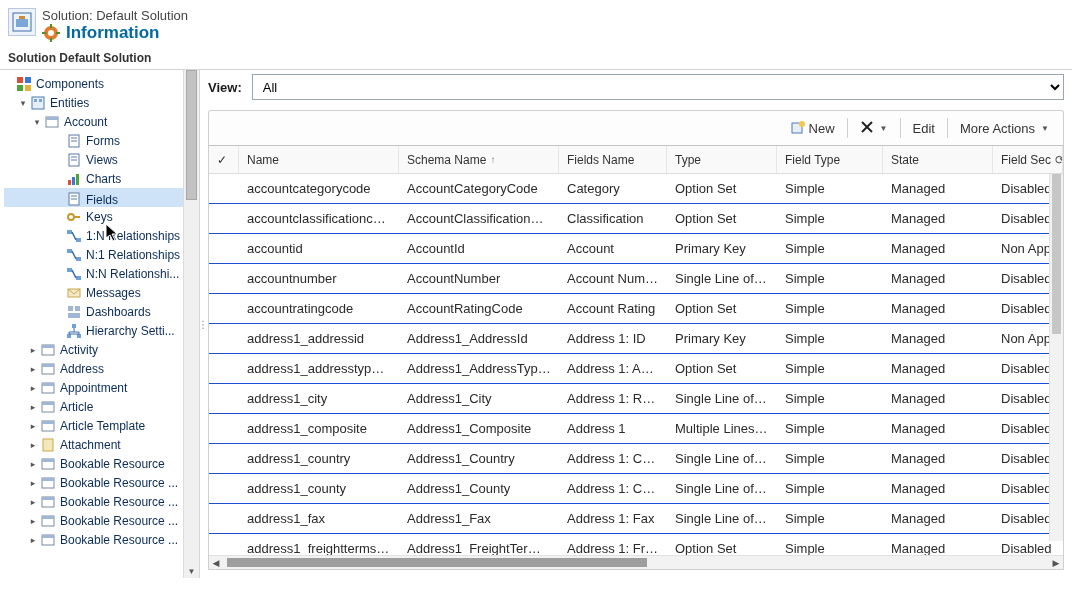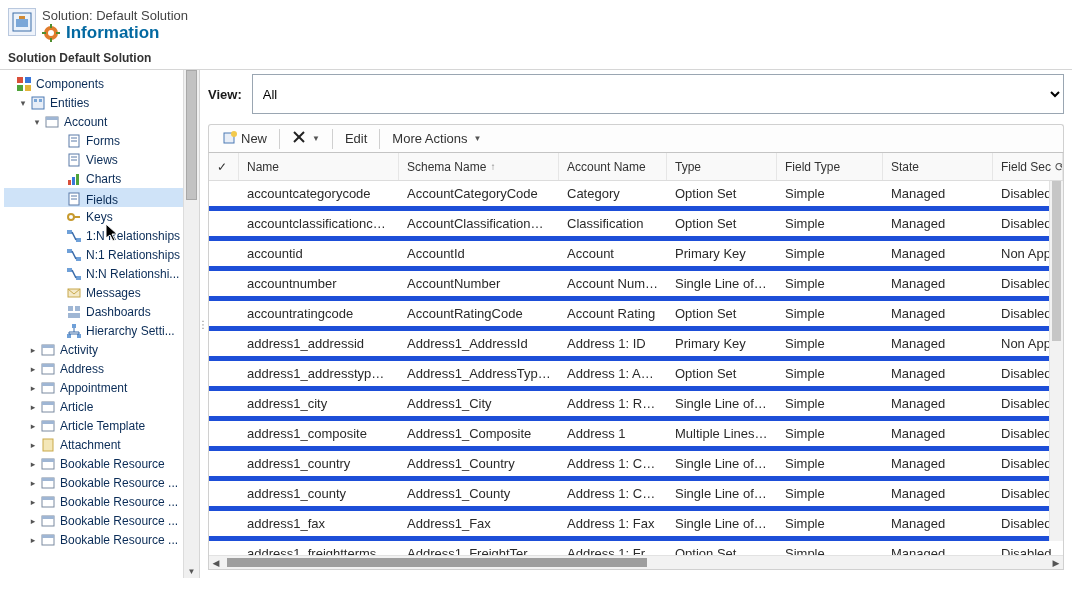--- a/index.html
+++ b/index.html
@@ -27,30 +27,30 @@
   .nav .d4 { padding-left:50px; }
   .nav .ent { padding-left:24px; }
   .nav-scroll { width:16px; background:#f0f0f0; border-left:1px solid #dcdcdc; position:relative;}
   .nav-scroll .thumb { position:absolute; left:2px; right:2px; top:0; height:130px; background:#c2c2c2; border:1px solid #a8a8a8;}
   .nav-scroll .arrow { position:absolute; left:0; right:0; height:14px; display:flex; align-items:center; justify-content:center; font-size:8px; color:#555;}
   .splitter { width:6px; display:flex; align-items:center; justify-content:center; color:#888; font-size:10px; user-select:none;}
   
   .main { flex:1; display:flex; flex-direction:column; padding:0 8px 8px 2px; overflow:hidden;}
   .view-row { display:flex; align-items:center; padding:4px 0 10px 0;}
   .view-row .vl { font-weight:600; font-size:13px; margin-right:10px;}
-  .view-row select { flex:1; height:40px; border:1px solid #9aa6b2; background:#fff; font-size:13px; padding:0 6px;}
-  .toolbar { display:flex; align-items:center; border:1px solid #d0d0d0; border-bottom:1px solid #c4c4c4; background:#fdfdfd; height:29px; padding:0 6px; gap:2px; border-radius:3px 3px 0 0;}
+  .view-row select { flex:1; height:26px; border:1px solid #9aa6b2; background:#fff; font-size:13px; padding:0 6px;}
+  .toolbar { display:flex; align-items:center; border:1px solid #d0d0d0; border-bottom:1px solid #c4c4c4; background:#fdfdfd; height:36px; padding:0 6px; gap:2px; border-radius:3px 3px 0 0;justify-content:flex-end;}
   .toolbar .tbtn { display:flex; align-items:center; gap:4px; padding:3px 8px; font-size:13px; color:#333; cursor:default;}
   .toolbar .sep { width:1px; height:20px; background:#d0d0d0; margin:0 2px;}
   .toolbar .caret { font-size:8px; color:#555; margin-left:2px;}
   .grid-wrap { flex:1; border:1px solid #d0d0d0; border-top:none; display:flex; flex-direction:column; overflow:hidden; position:relative;}
   .gridhead { display:flex; background:#f9f9f9; border-bottom:1px solid #dcdcdc; height:28px; align-items:center; font-size:12px; color:#333;}
   .gridhead .hc { padding:0 8px; border-right:1px solid #e6e6e6; height:100%; display:flex; align-items:center; gap:4px; white-space:nowrap; overflow:hidden;}
   .gridbody { flex:1; overflow:hidden; position:relative;}
-  .row { display:flex; height:30px; align-items:center; border-bottom:5px solid #1d4ed8; font-size:13px; color:#2a2a2a;}
+  .row { display:flex; height:30px; align-items:center; border-bottom:1px solid #1d4ed8; font-size:13px; color:#2a2a2a;}
   .row .c { padding:0 8px; white-space:nowrap; overflow:hidden; text-overflow:ellipsis;}
   .c-ck  { width:30px; text-align:center;}
   .c-nm  { width:160px;}
   .c-sn  { width:160px;}
   .c-dn  { width:108px;}
   .c-ty  { width:110px;}
   .c-ft  { width:106px;}
   .c-st  { width:110px;}
   .c-fs  { width:70px;}
   .vscroll { position:absolute; right:0; top:0; bottom:14px; width:14px; background:#f2f2f2; border-left:1px solid #e2e2e2;}
@@ -407,21 +407,21 @@
       </div>
     </div>
 
     <div class="grid-wrap">
       <div class="gridhead" id="gridhead">
           <div class="hc c-ck">
             <span>✓</span>
           </div>
           <div class="hc c-nm">Name</div>
           <div class="hc c-sn">Schema Name <span class="sort-up">↑</span></div>
-          <div class="hc c-dn">Account Name</div>
+          <div class="hc c-dn">Fields Name</div>
           <div class="hc c-ty">Type</div>
           <div class="hc c-ft">Field Type</div>
           <div class="hc c-st">State</div>
           <div class="hc c-fs">Field Sec <span class="refresh">⟳</span></div>
         </div>
       <div class="gridbody" id="gridbody">
           <div class="row">
             <div class="c c-ck"></div>
             <div class="c c-nm">accountcategorycode</div>
             <div class="c c-sn">AccountCategoryCode</div>

